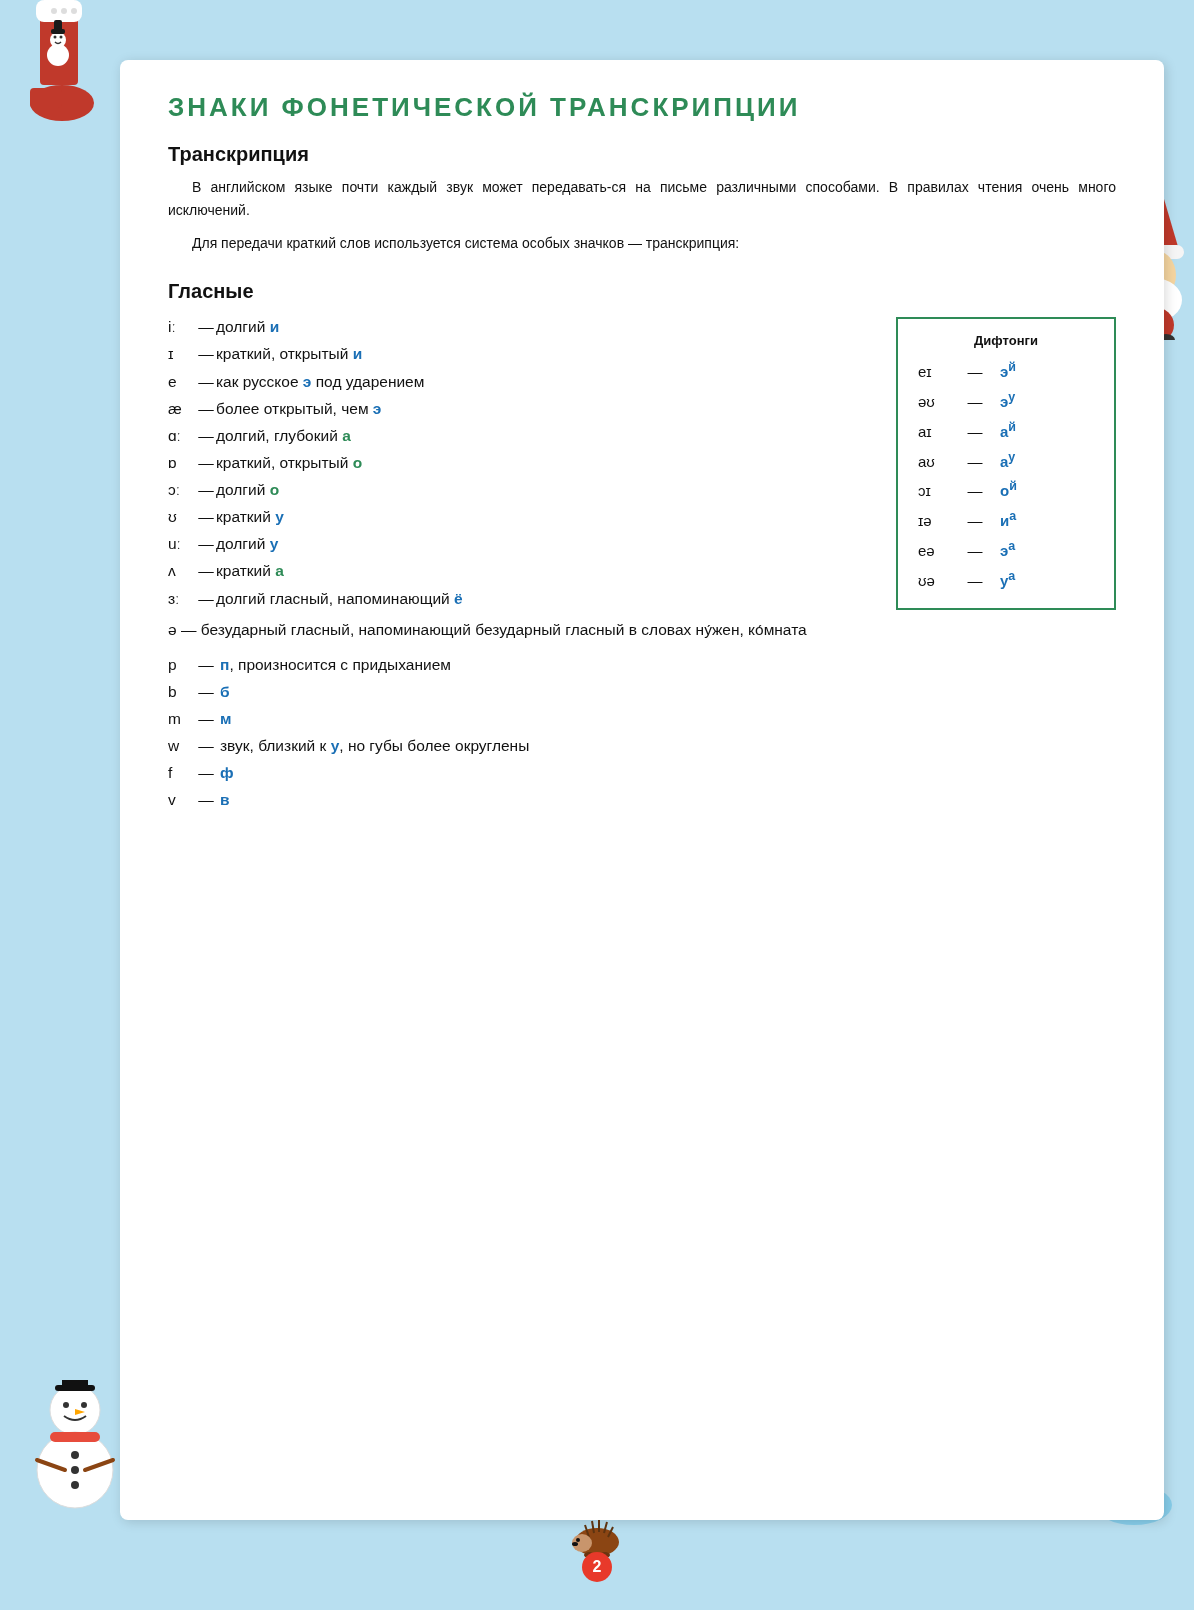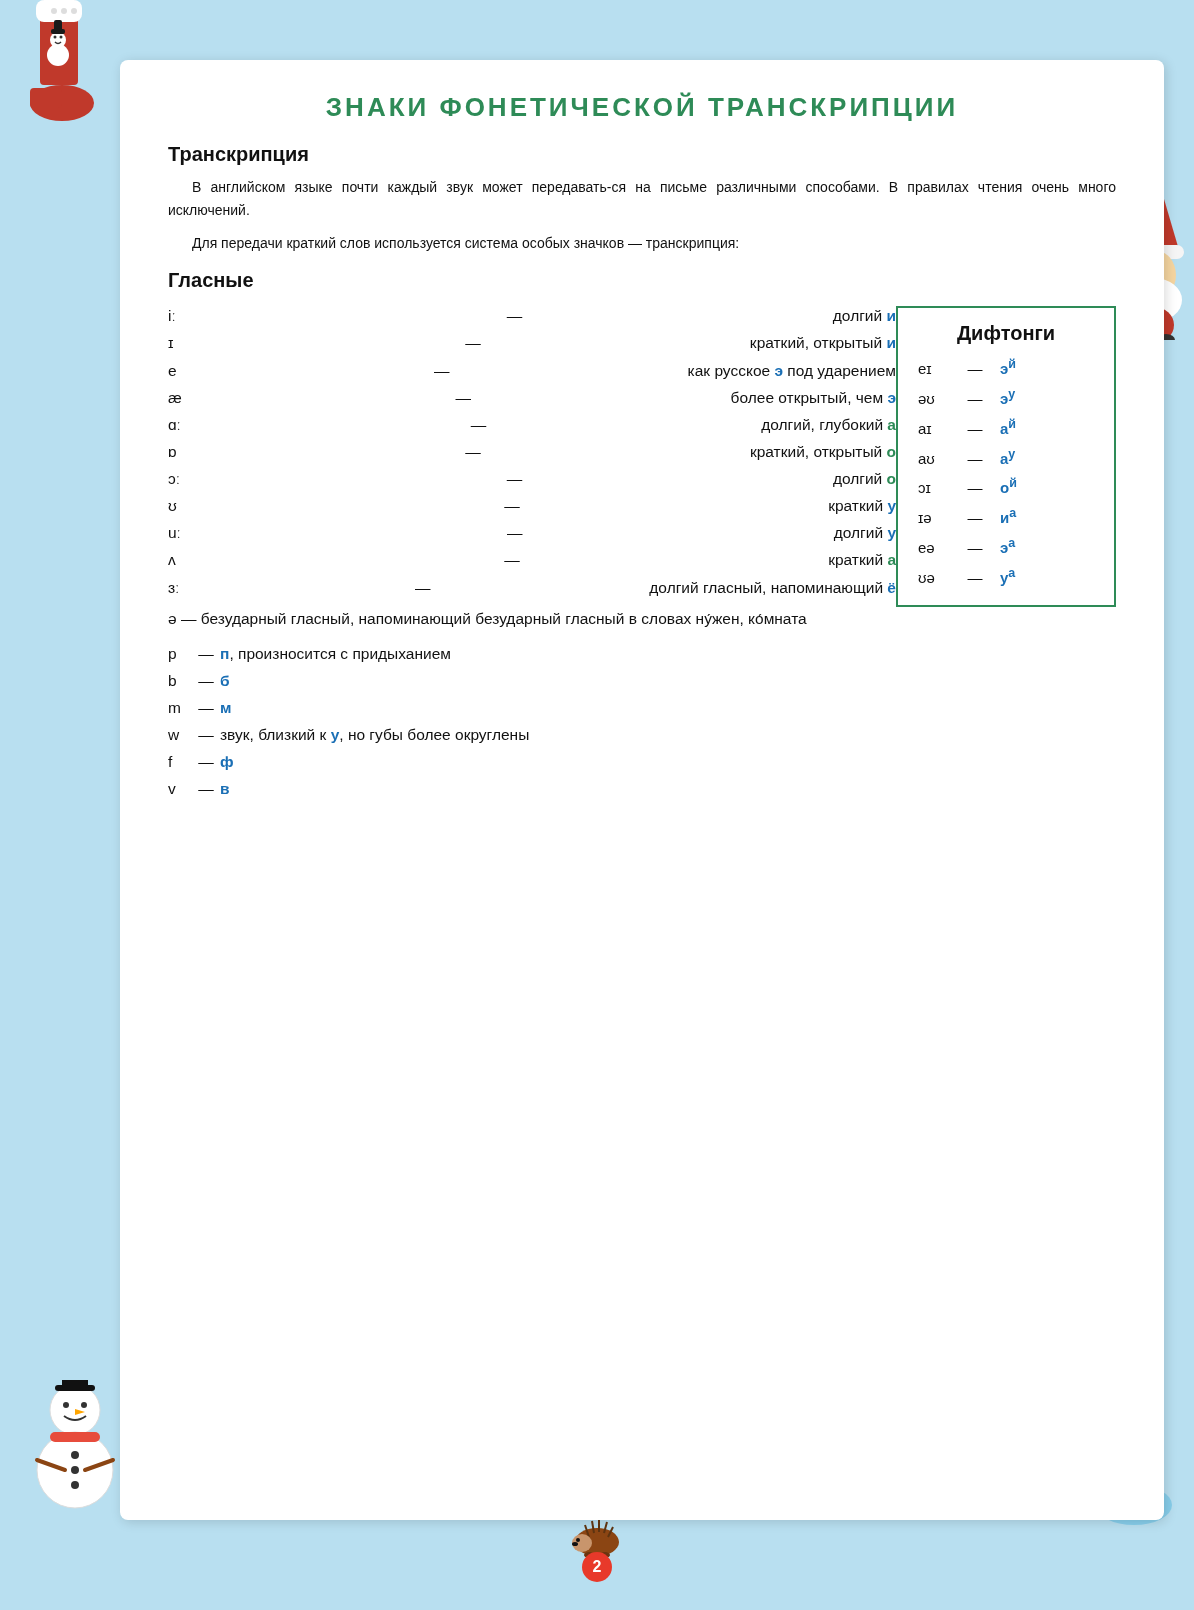--- a/index.html
+++ b/index.html
@@ -31,21 +31,20 @@
       border-radius: 8px;
       padding: 32px 48px 32px 48px;
       box-shadow: 2px 2px 12px rgba(0,0,0,0.15);
     }
 
     
     .main-title {
       color: #2e8b57;
       font-size: 26px;
       font-weight: 900;
-      text-align: center;
       letter-spacing: 3px;
       margin-bottom: 20px;
       font-family: Arial, sans-serif;
       text-transform: uppercase;
     }
 
     
     .section-heading {
       font-size: 20px;
       font-weight: 700;
@@ -78,21 +77,20 @@
     .vowels-list {
       flex: 1;
       font-family: Arial, sans-serif;
       font-size: 15.5px;
       line-height: 1.75;
       color: #111;
     }
     .vowels-list .row {
       display: flex;
       align-items: baseline;
-      justify-content: space-between;
     }
     .vowels-list .symbol {
       min-width: 28px;
       font-weight: 400;
       color: #111;
     }
     .vowels-list .dash {
       min-width: 20px;
       text-align: center;
     }
@@ -113,21 +111,21 @@
       border: 2px solid #2e8b57;
       padding: 14px 20px;
       width: 220px;
       min-width: 220px;
       margin-top: 4px;
       height: fit-content;
       font-family: Arial, sans-serif;
     }
     .diphthongs-box .title {
       font-weight: 700;
-      font-size: 20px;
+      font-size: 13px;
       text-align: center;
       margin-bottom: 8px;
       color: #111;
     }
     .diphthongs-box .row {
       display: flex;
       align-items: baseline;
       gap: 17px;
       font-size: 15px;
       line-height: 1.85;
@@ -328,21 +326,21 @@
 
   <h2 class="section-heading">Транскрипция</h2>
 
   <p class="body-text">
     <span class="indent">&nbsp;&nbsp;&nbsp;</span><span>В английском языке почти каждый звук может передавать-ся на письме различными способами. В правилах чтения очень много исключений.</span>
   </p>
   <p class="body-text">
     <span class="indent">&nbsp;&nbsp;&nbsp;</span><span>Для передачи краткий слов используется система особых значков — транскрипция:</span>
   </p>
 
-  <h2 class="section-heading" style="margin-top:14px;">Гласные</h2>
+  <h2 class="section-heading" style="margin-top:25px;">Гласные</h2>
 
   <div class="vowels-section">
     <div class="vowels-list">
 
       <div class="row">
         <span class="symbol">iː</span>
         <span class="dash">—</span>
         <span class="desc">долгий <span class="highlight-blue">и</span></span>
       </div>
       <div class="row">

